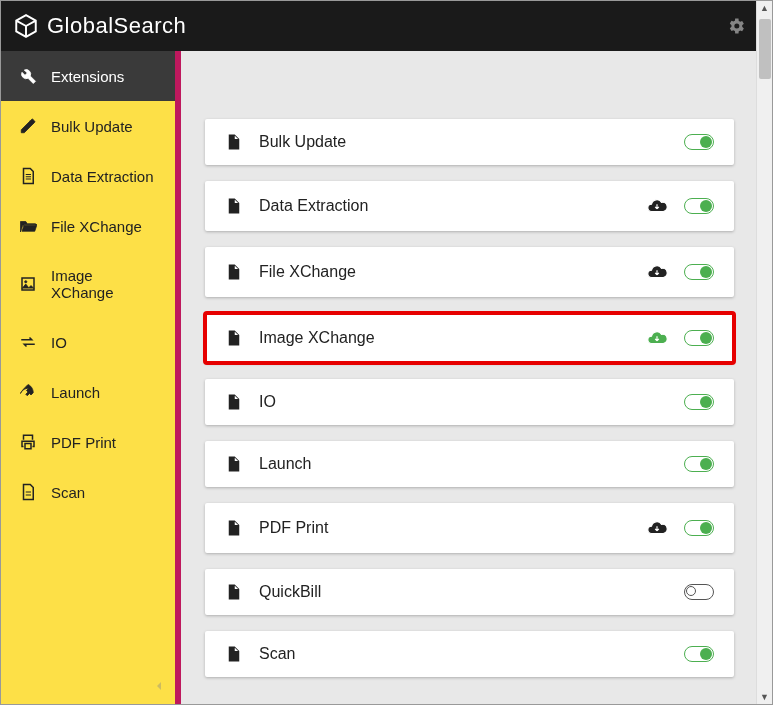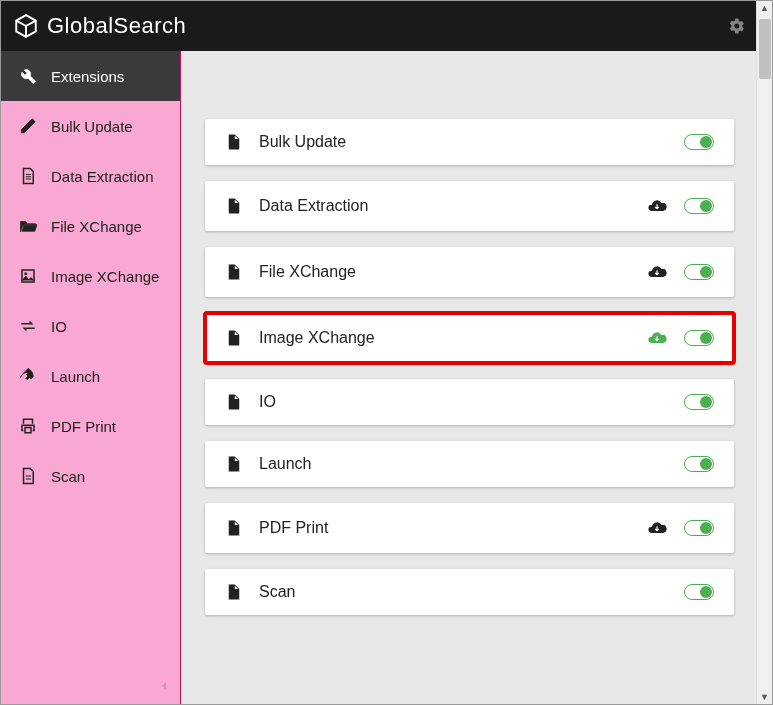--- a/index.html
+++ b/index.html
@@ -3,21 +3,21 @@
 <meta charset="utf-8">
 <style>
 *{box-sizing:border-box;margin:0;padding:0}
 body{font-family:Arial,Helvetica,sans-serif;background:#fff;width:773px;height:705px;overflow:hidden;border:1px solid #999;position:relative}
 .scroll-wrap{width:757px;height:703px;overflow:hidden;position:relative}
 .topbar{height:50px;background:#1a1a1a;color:#fff;display:flex;align-items:center;padding:0 12px;justify-content:space-between}
 .brand{display:flex;align-items:center;gap:8px}
 .brand-text{font-size:22px;font-weight:300;letter-spacing:0.5px}
 .gears{opacity:0.6;cursor:pointer}
 .main{display:flex;height:calc(100% - 50px)}
-.sidebar{width:180px;background:#f9a8d4;border-right:1px solid #be185d;position:relative}
+.sidebar{width:180px;background:#fde047;border-right:6px solid #be185d;position:relative}
 .sideitem{display:flex;align-items:center;gap:14px;padding:16px 18px;font-size:15px;color:#222;cursor:pointer}
 .sideitem.active{background:#3a3a3a;color:#fff}
 .sideitem svg{width:18px;height:18px;flex-shrink:0}
 .content{flex:1;background:#e8e8e8;padding:20px 24px 20px 24px;overflow-y:auto}
 .cards{display:flex;flex-direction:column;gap:16px;margin-top:48px}
 .card{background:#fff;border-radius:2px;box-shadow:0 1px 3px rgba(0,0,0,0.25);display:flex;align-items:center;padding:14px 20px;gap:16px;cursor:pointer;position:relative}
 .card.hl{outline:4px solid #e60000;outline-offset:-2px}
 .card .label{flex:1;font-size:16px;color:#222}
 .card .cloud{width:22px;height:22px}
 .toggle{width:30px;height:16px;border:1.5px solid #555;border-radius:10px;position:relative;cursor:pointer}
@@ -188,20 +188,29 @@
               <path fill="#222" d="M19 18H6a4 4 0 010-8 6 6 0 0111-2 5 5 0 012 10zM12 10v5m0 0l-2-2m2 2l2-2" stroke="#fff" stroke-width="1.3"></path>
             </svg>
             <div class="toggle on">
               <div class="knob"></div>
             </div>
           </div>
           <div class="card">
             <svg class="docicon" viewBox="0 0 24 24" fill="#222">
               <path d="M13 2H5v20h14V8l-6-6zm0 1.5L17.5 8H13V3.5z"></path>
             </svg>
+            <span class="label">QuickBill</span>
+            <div class="toggle off">
+              <div class="knob"></div>
+            </div>
+          </div>
+          <div class="card">
+            <svg class="docicon" viewBox="0 0 24 24" fill="#222">
+              <path d="M13 2H5v20h14V8l-6-6zm0 1.5L17.5 8H13V3.5z"></path>
+            </svg>
             <span class="label">Scan</span>
             <div class="toggle on">
               <div class="knob"></div>
             </div>
           </div>
         </div>
   </div>
 </div>
 </div>
 <div class="vscroll">

